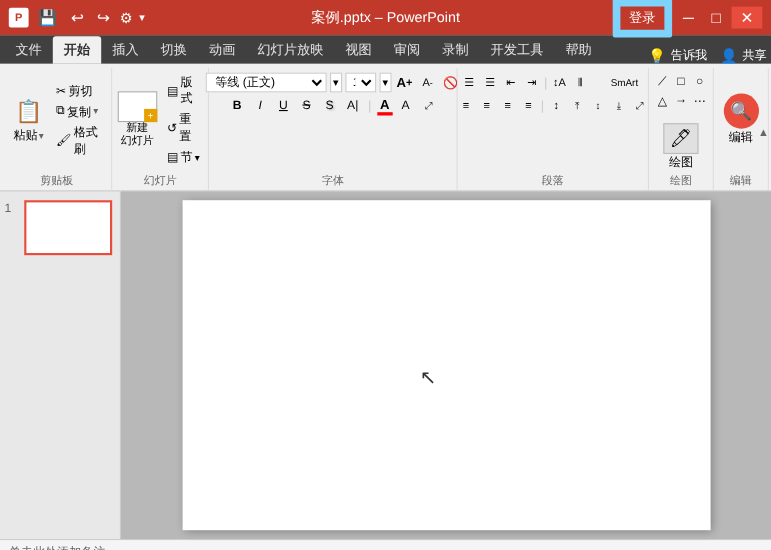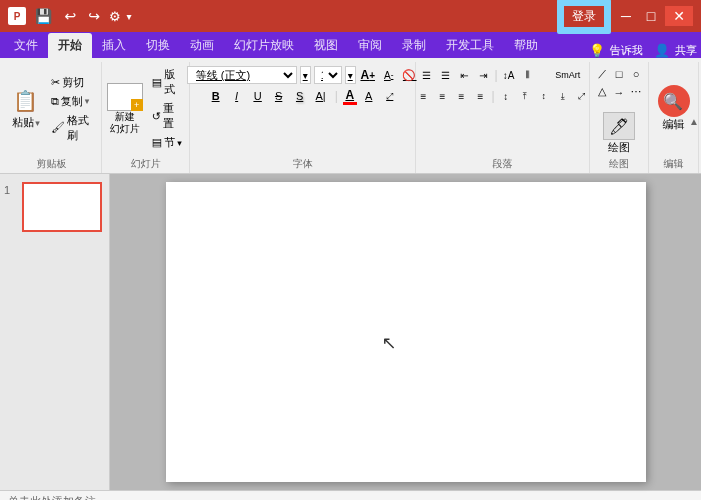--- a/index.html
+++ b/index.html
@@ -78,21 +78,21 @@
       padding: 2px 6px;
       cursor: pointer;
     }
     .win-close {
       background: #e74c3c;
       padding: 2px 8px;
     }
 
     
     .ribbon-tabs {
-      background: #6d28d9;
+      background: #404040;
       height: 26px;
       display: flex;
       align-items: flex-end;
       padding: 0 4px;
     }
     .ribbon-tab {
       padding: 4px 10px;
       font-size: 12px;
       color: rgba(255,255,255,0.85);
       cursor: pointer;
@@ -189,21 +189,20 @@
     
     .font-group .ribbon-group-content {
       display: flex;
       flex-direction: column;
       gap: 3px;
     }
     .font-row1, .font-row2 {
       display: flex;
       align-items: center;
       gap: 3px;
-      text-decoration: underline;
     }
     .font-select {
       height: 18px;
       font-size: 11px;
       border: 1px solid #ccc;
       background: white;
       padding: 0 4px;
       width: 110px;
     }
     .font-size-select {
@@ -396,20 +395,25 @@
 <body>
 
 <div class="title-bar">
   <div class="title-bar-left">
     <div class="title-bar-icon">P</div>
     <span class="title-bar-save">💾</span>
     <span class="title-bar-undo">↩</span>
     <span class="title-bar-redo">↪</span>
     <span style="font-size:13px;color:white;">⚙</span>
     <span class="title-bar-dropdown">▾</span>
+  </div>
+  <div class="title-bar-center">
+    <span>案例.pptx</span>
+    <span> – </span>
+    <span>PowerPoint</span>
   </div>
   <div class="title-bar-right">
     <button class="login-btn">登录</button>
     <span class="win-btn">─</span>
     <span class="win-btn">□</span>
     <span class="win-btn win-close">✕</span>
   </div>
 </div>
 
 <div class="ribbon-tabs">

